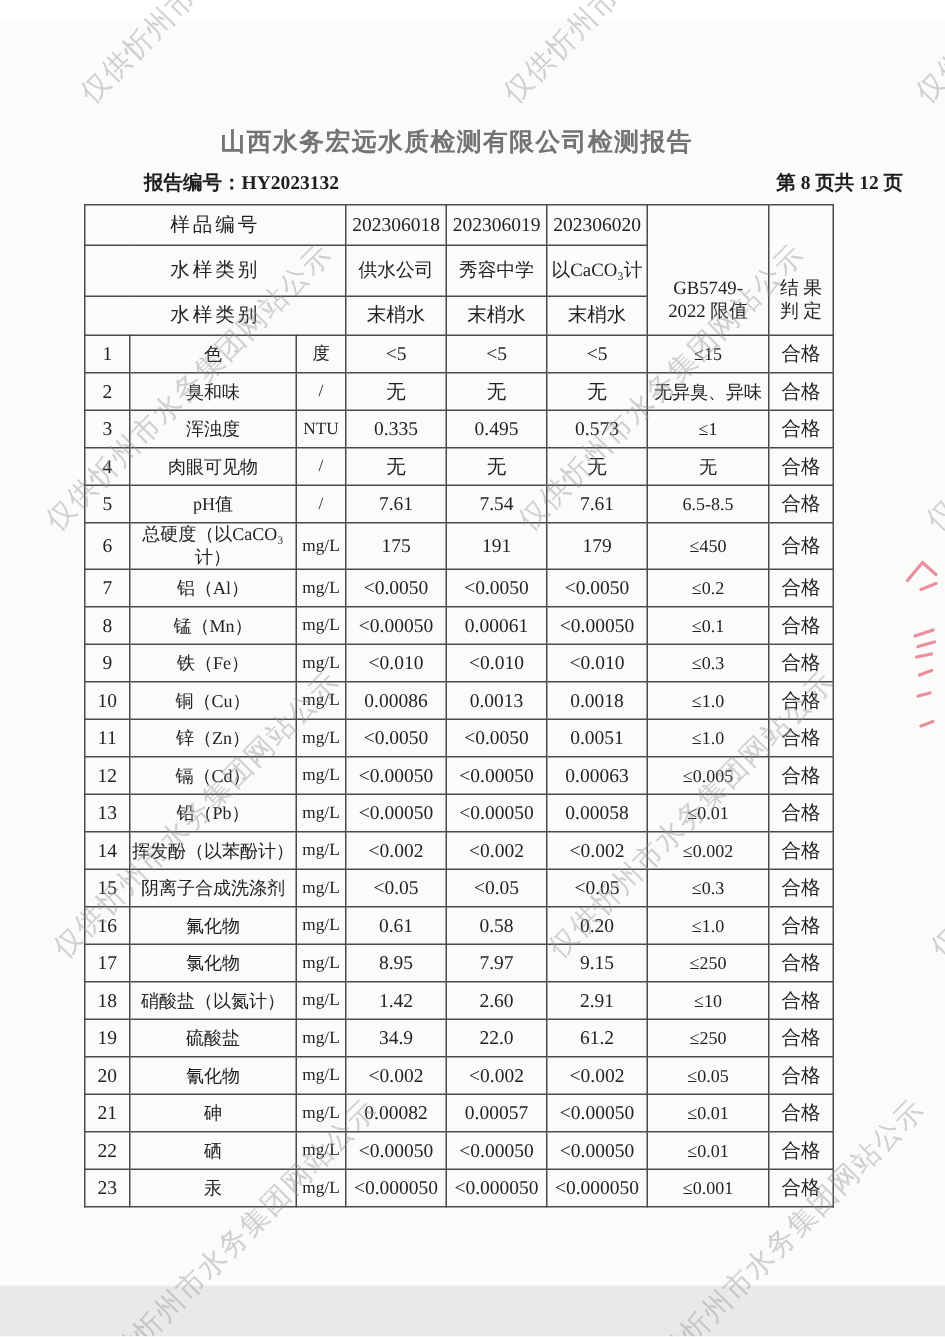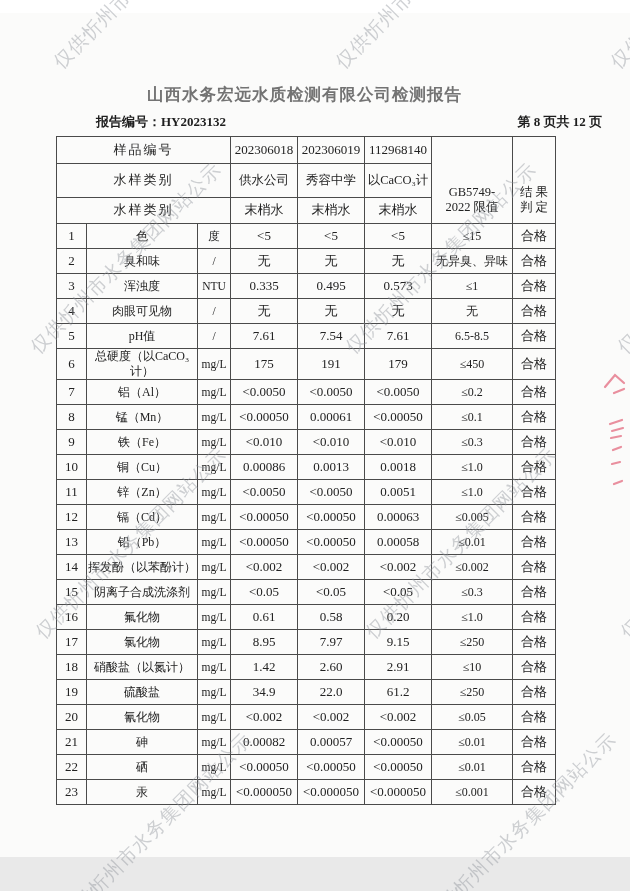--- a/index.html
+++ b/index.html
@@ -82,21 +82,21 @@
         <col style="width:67px">
         <col style="width:67px">
       <col style="width:81px">
         <col style="width:43px">
     </colgroup>
     <tbody>
       <tr class="h1">
         <td colspan="3" class="hlbl">样品编号</td>
         <td>202306018</td>
         <td>202306019</td>
-        <td>112968140</td>
+        <td>202306020</td>
         <td rowspan="3">
           <div class="twoLine">
             <span>GB5749-</span>
             <span>2022 限值</span>
           </div>
         </td>
         <td rowspan="3">
           <div class="twoLine">
             <span>结 果</span>
             <span>判 定</span>

